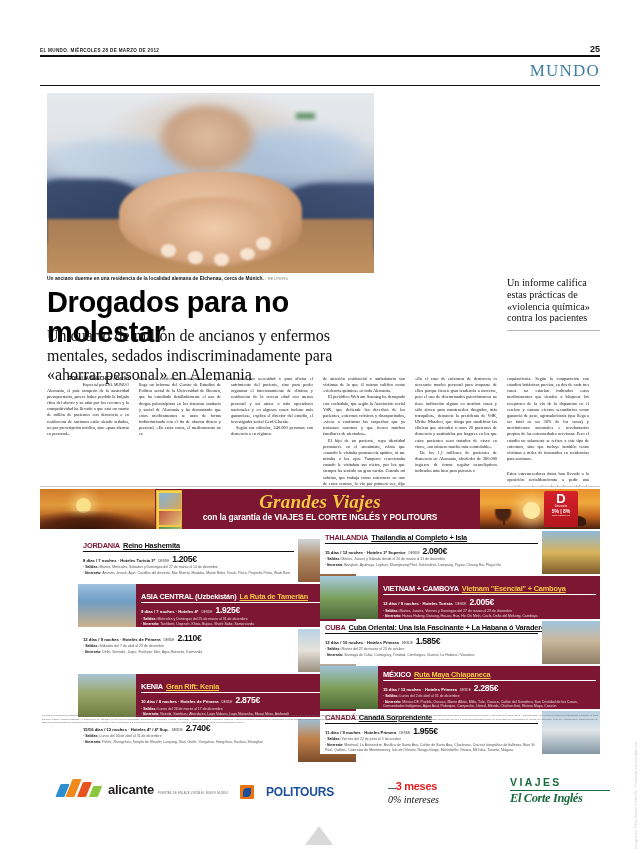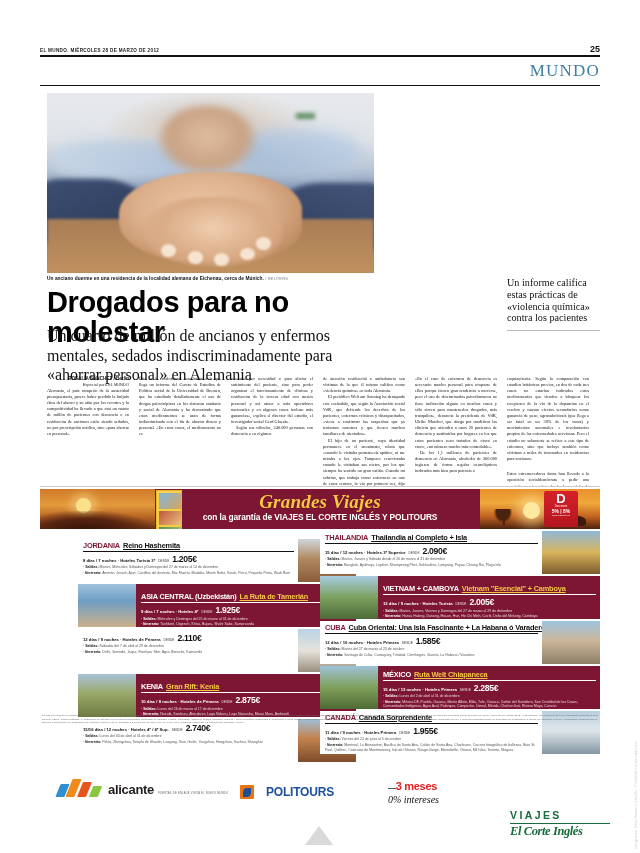--- a/index.html
+++ b/index.html
@@ -261,21 +261,21 @@
   .pol-mark { width:14px; height:14px; background:#e87511; position:relative; border-radius:1px; }
   .pol-mark:after { content:""; position:absolute; left:3px; top:2.5px; width:8px; height:9px;
      background:#1b4f9c; border-radius:50% 0 50% 0; }
   .pol-name { font-family:"Liberation Sans", sans-serif; font-weight:700; font-size:12px; color:#1b4f9c; letter-spacing:-.2px; }
 
   .logo-meses { left:348px; top:6px; }
   .meses-r1 { font-family:"Liberation Sans", sans-serif; font-weight:700; font-size:11px; color:#e02020; line-height:11px; letter-spacing:-.3px; }
   .meses-r1 .dash { color:#222; font-size:8px; }
   .meses-r2 { font-family:"Liberation Serif", serif; font-style:italic; font-size:10px; color:#111; line-height:11px; margin-top:1px; }
 
-  .logo-viajes { left:470px; top:2px; text-align:left;margin-top:33px; }
+  .logo-viajes { left:470px; top:2px; text-align:left; }
   .vj-top { font-family:"Liberation Sans", sans-serif; font-weight:700; font-size:10.5px; letter-spacing:2.4px; color:#1a6b3c; line-height:11px; }
   .vj-rule { height:1.4px; background:#1a6b3c; margin:1.5px 0 1px 0; width:100px; }
   .vj-bot { font-family:"Liberation Serif", serif; font-style:italic; font-weight:700; font-size:12.5px; color:#1a6b3c; line-height:13px; letter-spacing:-.4px; }
 
   .side-credit {
     position:absolute; right:2px; top:742px;
     writing-mode:vertical-rl; transform:rotate(180deg);
     font-family:"Liberation Sans", sans-serif; font-size:3.4px; color:#c9c9c9;
     letter-spacing:.2px;
   }
@@ -515,21 +515,21 @@
               </div>
               <div class="ad-detail"><b>· Salidas: </b>Martes del 27 de marzo al 23 de octubre</div>
               <div class="ad-detail"><b>· Itinerario: </b>Santiago de Cuba, Camagüey, Trinidad, Cienfuegos, Guamá, La Habana / Varadero</div>
             </div>
           </div>
           <div class="ad-item dark">
             <div class="ad-thumb t-mexico"></div>
             <div class="ad-body">
               <div class="ad-head">
                 <span class="ad-dest">MÉXICO</span>
-                <span class="ad-prog">Ruta Welt Chiapaneca</span>
+                <span class="ad-prog">Ruta Maya Chiapaneca</span>
               </div>
               <div class="ad-line1">
                 <span>15 días / 13 noches · Hoteles Primera</span>
                 <span class="ad-desde">DESDE</span>
                 <span class="ad-price">2.285€</span>
               </div>
               <div class="ad-detail"><b>· Salidas: </b>Lunes del 2 de abril al 31 de diciembre</div>
               <div class="ad-detail"><b>· Itinerario: </b>México DF, Puebla, Oaxaca, Monte Albán, Mitla, Tule, Oaxaca, Cañón del Sumidero, San Cristóbal de las Casas, Comunidades Indígenas, Agua Azul, Palenque, Campeche, Uxmal, Mérida, Chichen Itzá, Riviera Maya, Cancún</div>
             </div>
           </div>

